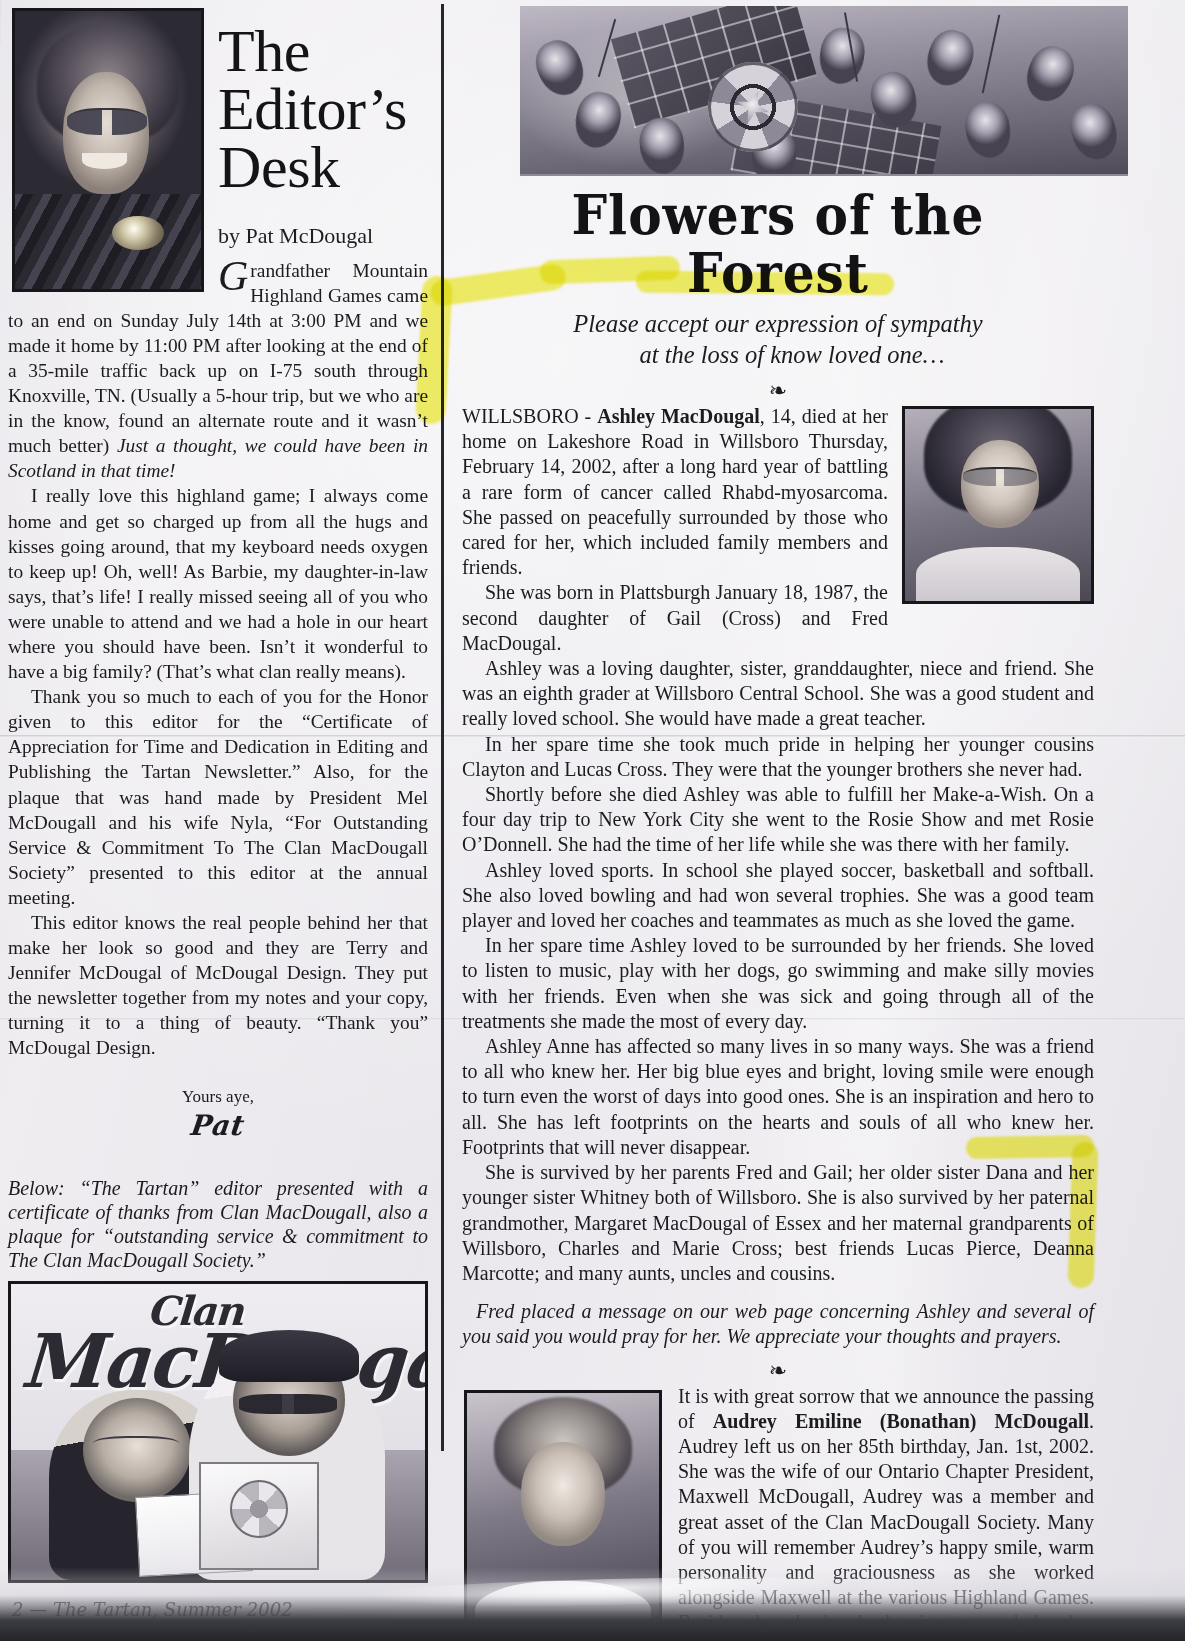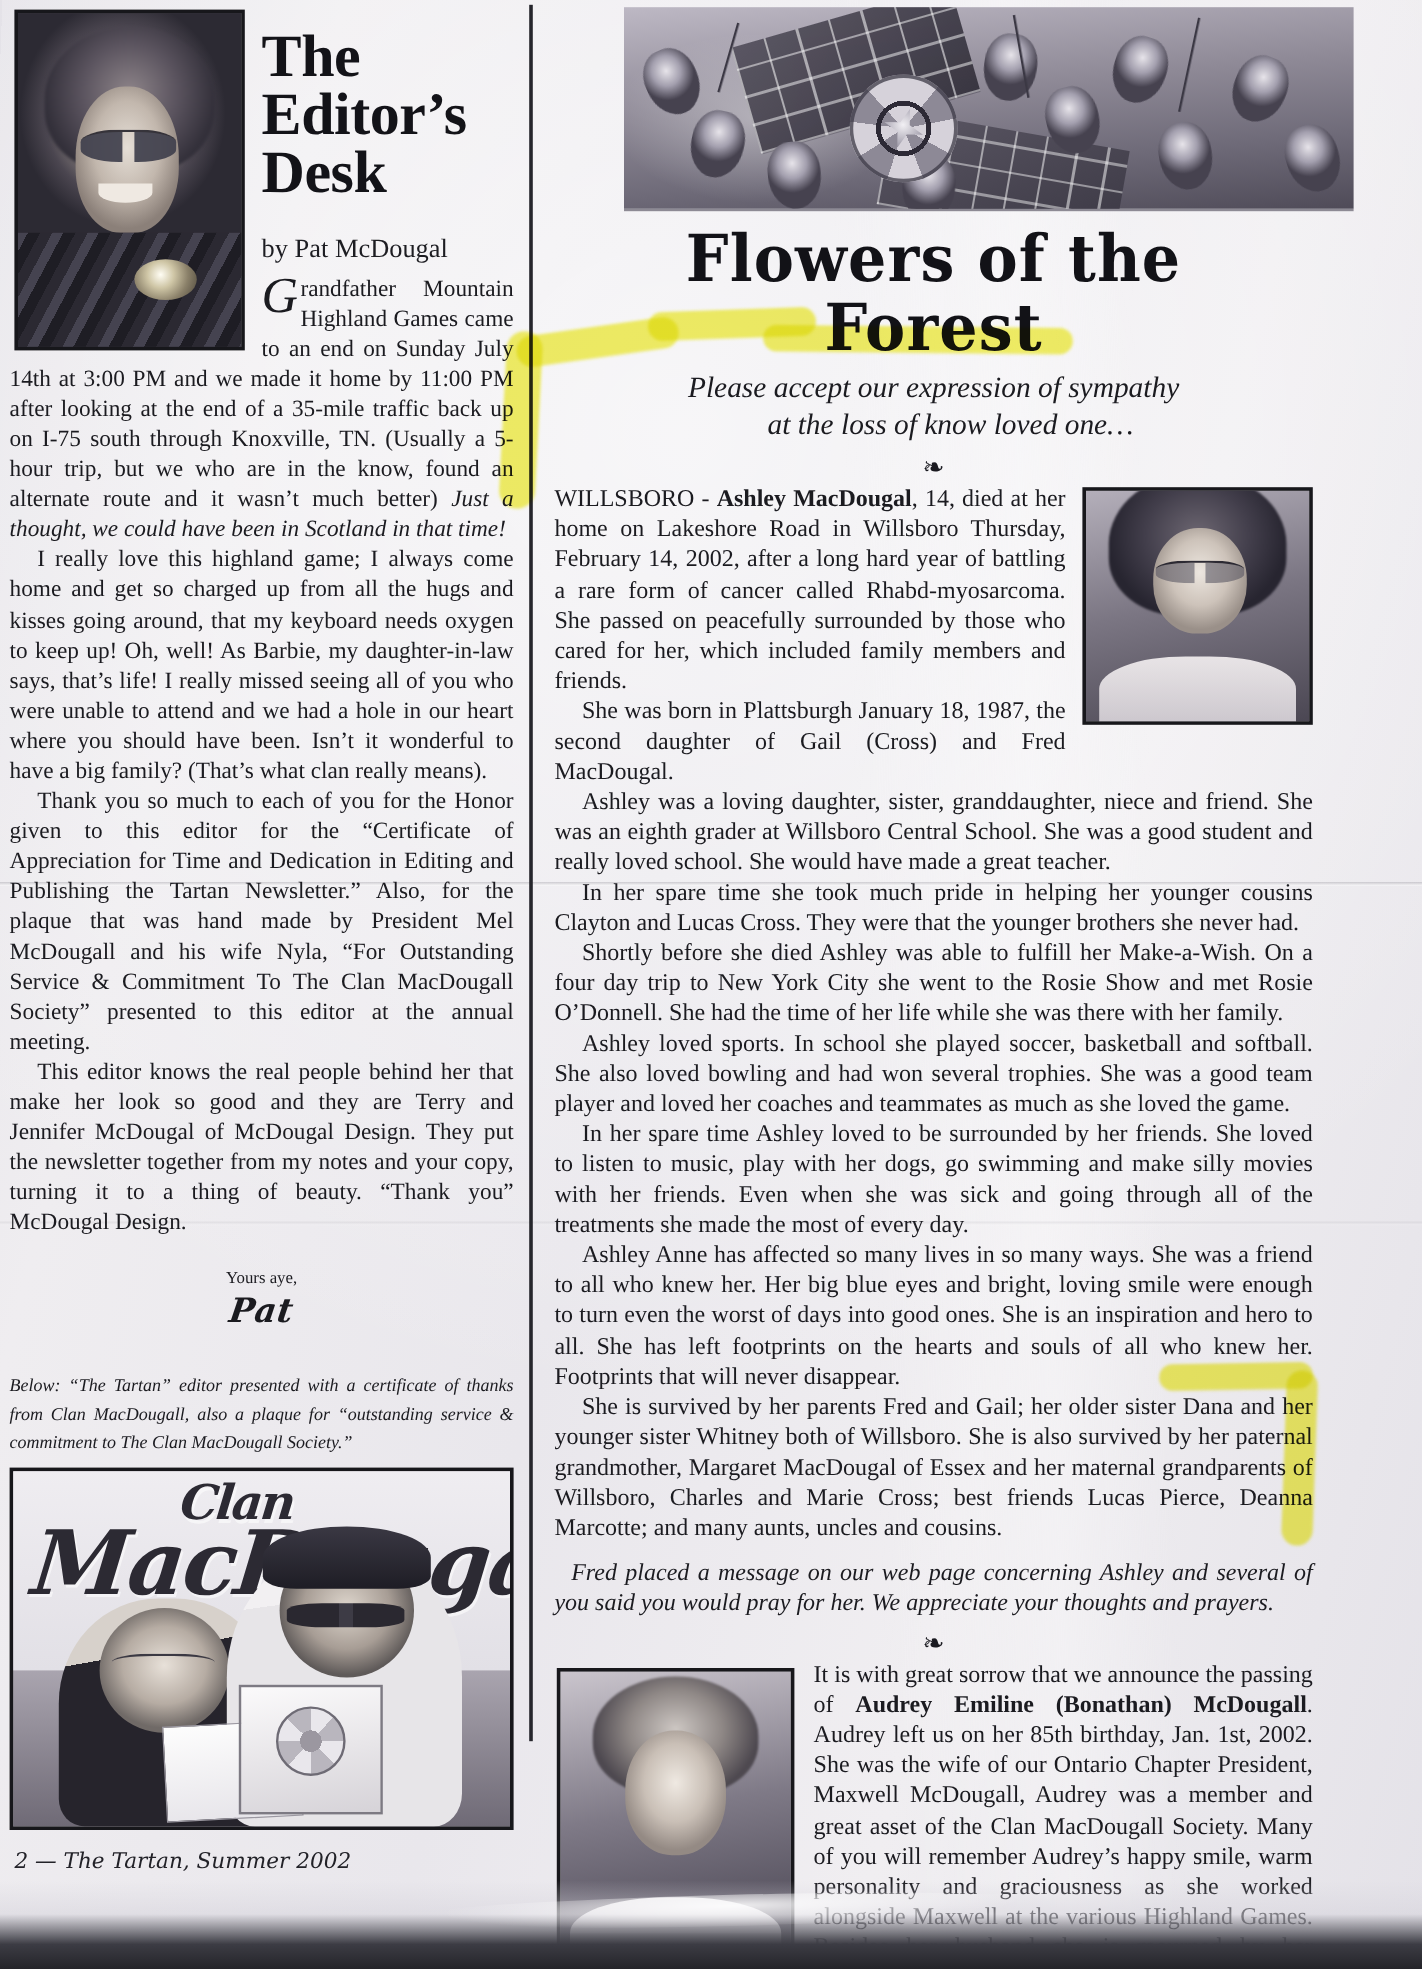--- a/index.html
+++ b/index.html
@@ -89,46 +89,46 @@
     background:repeating-linear-gradient(118deg,#2b2932 0 9px,#454350 9px 17px,#1e1d24 17px 26px);
     filter:blur(.5px);
   }
   .editor-photo .brooch{
     position:absolute;left:52%;bottom:14%;width:52px;height:34px;border-radius:50%;
     background:radial-gradient(circle at 42% 38%, #fffdf4 0%, #cfc6a6 30%, #8a8069 62%, #4a4438 100%);
     filter:blur(.4px);
   }
 
   .masthead-title{
-    font-weight:700;font-size:50px;line-height:.97;letter-spacing:-.4px;
+    font-weight:400;font-size:60px;line-height:.97;letter-spacing:-.4px;
     margin:16px 0 0 0;color:#131318;
   }
   .masthead-by{
     font-size:22px;margin:26px 0 0 0;color:#1d1d22;
   }
 
   .lede, .para{
     clear:none;
     font-size:19.4px;line-height:25.1px;text-align:justify;
     margin:0;text-indent:23px;
     hyphens:auto;-webkit-hyphens:auto;
   }
   .lede{text-indent:0;margin-top:9px;}
   .dropcap{
     float:left;font-style:italic;font-size:42px;line-height:32px;
     padding:2px 2px 0 0;font-family:"Liberation Serif", serif;
   }
-  .sig-close{text-align:center;font-size:14px;margin:26px 0 0 0;}
+  .sig-close{text-align:center;font-size:17px;margin:26px 0 0 0;}
   .sig-name{
     text-align:center;font-size:28px;font-weight:700;font-style:italic;
     font-family:"DejaVu Serif", serif;letter-spacing:.6px;margin:2px 0 0 0;
     transform:skewX(-8deg);
   }
   .photo-caption{
-    font-style:italic;font-size:15px;line-height:24.3px;text-align:justify;
+    font-style:italic;font-size:20px;line-height:24.3px;text-align:justify;
     margin:34px 0 8px 0;
   }
 
   .award-photo{
     width:414px;height:296px;border:3px solid #17171b;position:relative;overflow:hidden;
     background:linear-gradient(180deg,#dedbe1 0%, #bfbac4 40%, #6f6a76 100%);
   }
   .award-photo .banner{
     position:absolute;inset:0 0 44% 0;
     background:linear-gradient(180deg,#efedf1 0%, #e2e0e6 100%);

